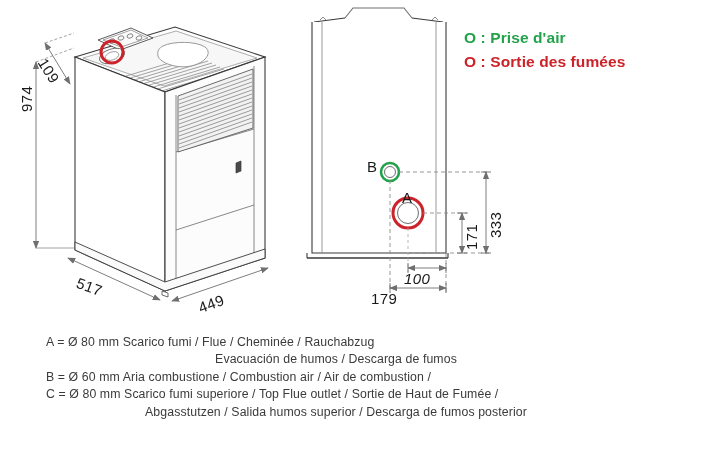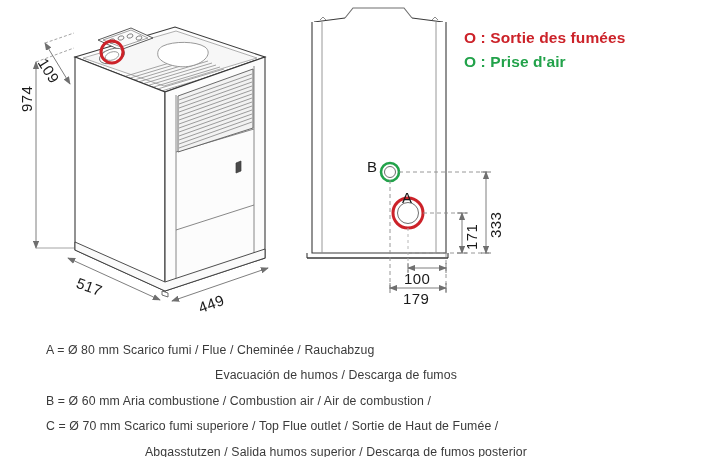--- a/index.html
+++ b/index.html
@@ -37,21 +37,21 @@
   .notes {
     position: absolute;
     left: 46px;
     top: 334px;
     width: 560px;
     color: #3b3b3b;
     font-size: 12.3px;
     line-height: 17.4px;
     letter-spacing: 0.1px;
   }
-  .note-row { white-space: nowrap; margin-top: 8px; }
+  .note-row { white-space: nowrap; }
   .note-row.indent { padding-left: 20px; text-align: center; }
 
   
   .drawing {
     position: absolute;
     left: 0; top: 0;
     width: 711px; height: 457px;
   }
 
   
@@ -63,22 +63,22 @@
     letter-spacing: 0.4px;
     white-space: nowrap;
     font-family: "Liberation Sans", sans-serif;
   }
   .dim-974 { left: 18px;  top: 112px; transform: rotate(-90deg); transform-origin: left top; }
   .dim-109 { left: 49px;  top: 55px;  transform: rotate(58deg);  transform-origin: left top; }
   .dim-517 { left: 80px;  top: 274px; transform: rotate(20deg);  transform-origin: left top; }
   .dim-449 { left: 196px; top: 300px; transform: rotate(-20deg); transform-origin: left top; }
   .dim-333 { left: 487px; top: 238px; transform: rotate(-90deg); transform-origin: left top; }
   .dim-171 { left: 463px; top: 250px; transform: rotate(-90deg); transform-origin: left top; }
-  .dim-100 { left: 404px; top: 270px; }
-  .dim-179 { left: 403px; top: 290px; }
+  .dim-100 { left: 404px; top: 270px; font-style: italic; }
+  .dim-179 { left: 371px; top: 290px; }
 
   
   .port-label {
     position: absolute;
     color: #1a1a1a;
     font-size: 15px;
     font-weight: normal;
   }
   .label-B { left: 367px; top: 158px; }
   .label-A { left: 402px; top: 189px; }
@@ -254,25 +254,25 @@
   <div class="dim dim-449">449</div>
   <div class="dim dim-333">333</div>
   <div class="dim dim-171">171</div>
   <div class="dim dim-100">100</div>
   <div class="dim dim-179">179</div>
 
   <div class="port-label label-B">B</div>
   <div class="port-label label-A">A</div>
 
   <div class="legend">
+    <div class="legend-line legend-air">O : Prise d'air</div>
     <div class="legend-line legend-fumes">O : Sortie des fumées</div>
-    <div class="legend-line legend-air">O : Prise d'air</div>
   </div>
 
   <div class="notes">
     <div class="note-row">A = Ø 80 mm  Scarico fumi / Flue / Cheminée / Rauchabzug</div>
     <div class="note-row indent">Evacuación de humos / Descarga de fumos</div>
     <div class="note-row">B = Ø 60 mm  Aria combustione / Combustion air / Air de combustion /</div>
-    <div class="note-row">C = Ø 70 mm  Scarico fumi superiore / Top Flue outlet / Sortie de Haut de Fumée /</div>
+    <div class="note-row">C = Ø 80 mm  Scarico fumi superiore / Top Flue outlet / Sortie de Haut de Fumée /</div>
     <div class="note-row indent">Abgasstutzen / Salida humos superior / Descarga de fumos posterior</div>
   </div>
 
 </div>
 
 </body></html>

